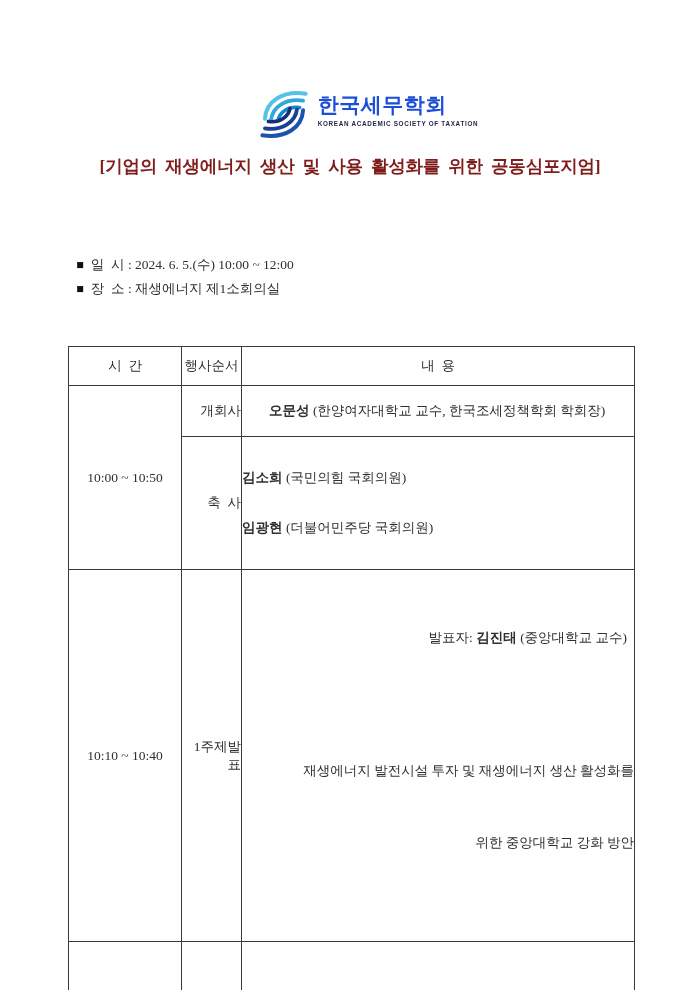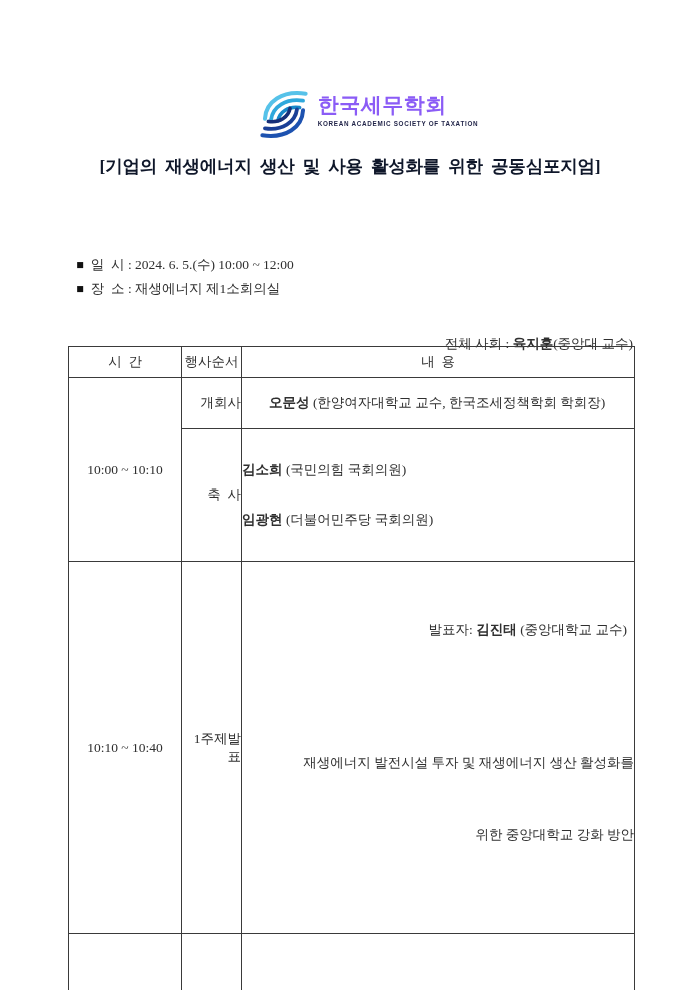--- a/index.html
+++ b/index.html
@@ -15,32 +15,32 @@
     position:absolute; top:87px; left:0; width:100%;
     display:flex; justify-content:center; align-items:flex-start;
     transform:translateX(18px);
   }
   .logo-mark { width:52px; height:55px; flex:0 0 auto; }
   .logo-mark svg { width:52px; height:55px; display:block; }
   .logo-text { margin-left:8px; padding-top:7px; }
   .org-name {
     font-family:"Liberation Sans","DejaVu Sans",sans-serif;
     font-weight:900; font-size:21px; line-height:1.05;
-    color:#8b5cf6; letter-spacing:0.5px;
+    color:#1d4ed8; letter-spacing:0.5px;
   }
   .tagline {
     font-family:"Liberation Sans","DejaVu Sans",sans-serif;
     font-weight:700; font-size:6.3px; letter-spacing:0.72px;
     color:#1e2146; margin-top:4px; white-space:nowrap;
   }
   
   .title {
     position:absolute; top:154px; left:0; width:100%;
     text-align:center; font-weight:700; font-size:17.5px;
-    color:#0f172a; word-spacing:4px; letter-spacing:-0.2px;
+    color:#7f1d1d; word-spacing:4px; letter-spacing:-0.2px;
     white-space:pre-wrap;
   }
   
   .info { position:absolute; top:229px; left:56px; font-size:13.5px; }
   .info-item { height:24px; line-height:24px; white-space:pre-wrap; }
   .bullet { font-size:12.5px; margin-right:7px; color:#111; }
   
   .mc {
     position:absolute; top:319px; right:67px;
     font-size:13.5px; white-space:pre-wrap;
@@ -92,39 +92,36 @@
 
   <div class="info">
     <div class="info-item">
       <span class="bullet">■</span><span>일  시</span><span> : </span><span>2024. 6. 5.(수) 10:00 ~ 12:00</span>
     </div>
     <div class="info-item">
       <span class="bullet">■</span><span>장  소</span><span> : </span><span>재생에너지 제1소회의실</span>
     </div>
   </div>
 
-  <div class="mc">
-    <span>전체 사회 : </span><span class="b">육지훈</span><span>(중앙대 교수)</span>
-  </div>
 
   <table class="schedule">
     <colgroup>
       <col style="width:113px">
         <col style="width:60px">
         <col style="width:393px">
     </colgroup>
     <tbody>
-        <tr style="height:31px">
+        <tr style="height:39px">
       <th>시  간</th>
       <th>행사순서</th>
       <th>내  용</th>
     </tr>
 
     <tr style="height:43px">
-      <td class="time-cell" rowspan="2">10:00 ~ 10:10</td>
+      <td class="time-cell" rowspan="2">10:00 ~ 10:50</td>
       <td class="order-cell">개회사</td>
       <td class="content-cell">
         <span class="b">오문성</span><span> (한양여자대학교 교수, 한국조세정책학회 학회장)</span>
       </td>
     </tr>
 
     <tr style="height:44px">
       <td class="order-cell">축  사</td>
       <td class="content-cell">
         <div><span class="b">김소희</span><span> (국민의힘 국회의원)</span></div>

